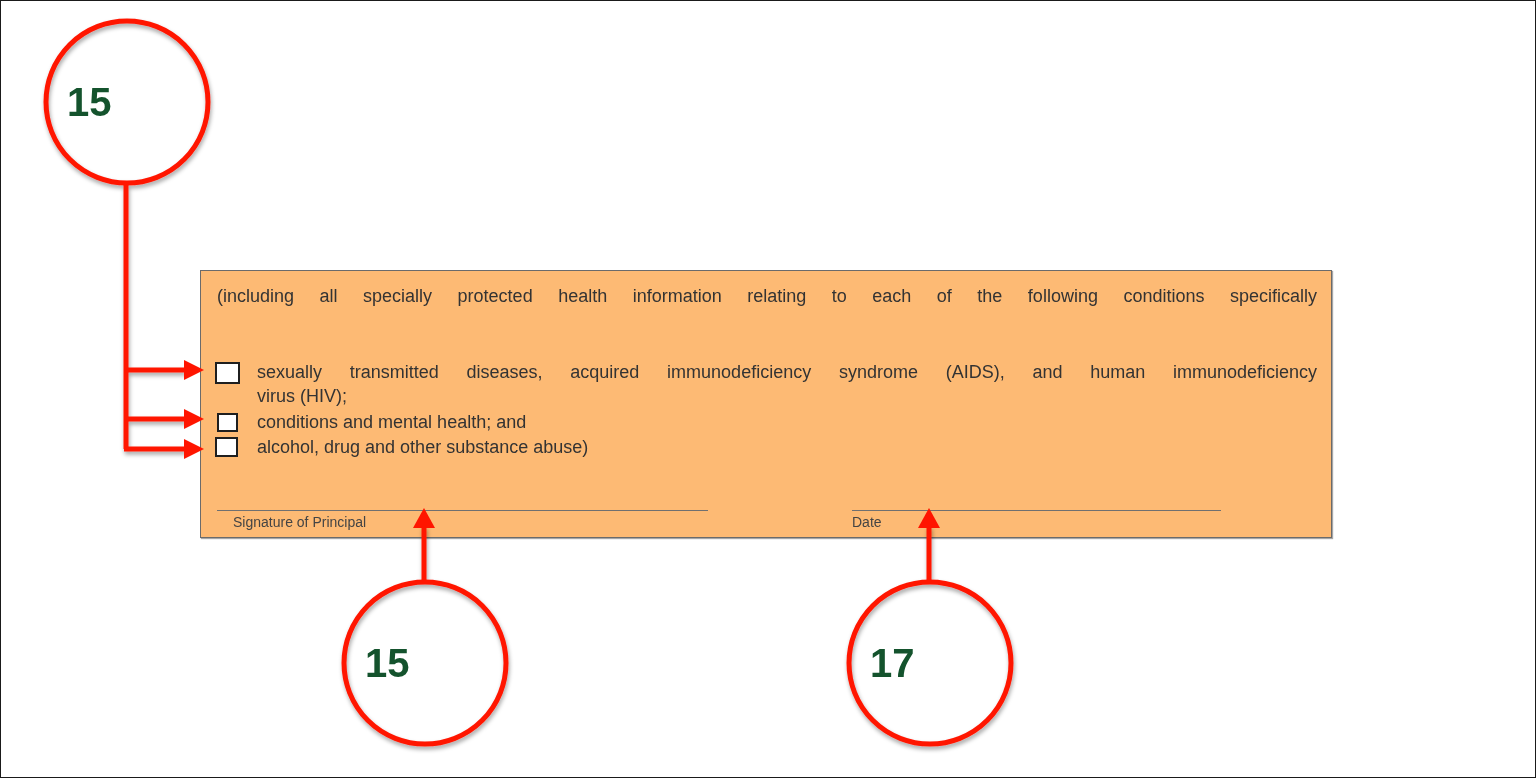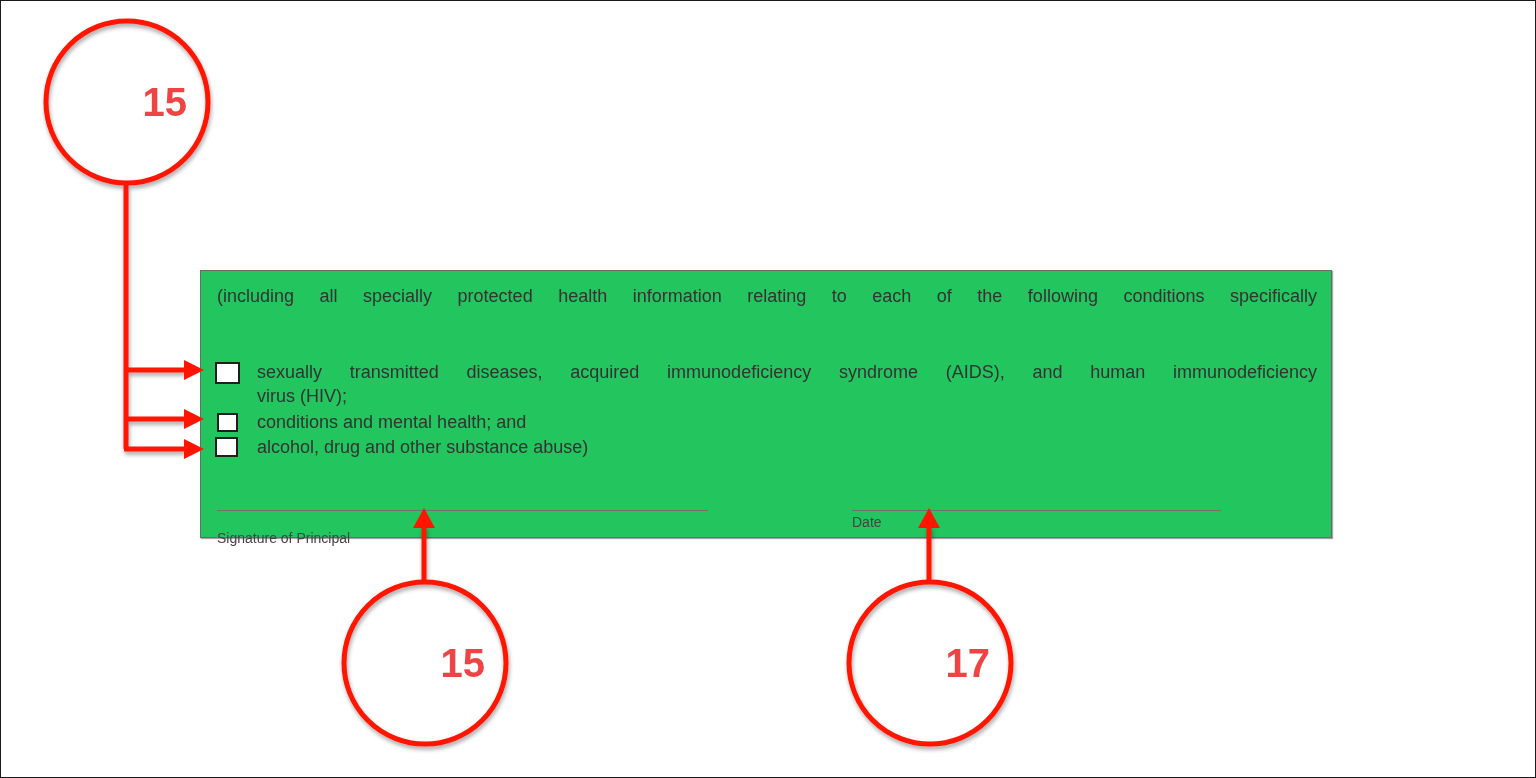--- a/index.html
+++ b/index.html
@@ -9,21 +9,21 @@
     font-family: "Liberation Sans", sans-serif;
   }
   .frame {
     position: absolute; left: 0; top: 0; width: 1534px; height: 776px;
     border: 1px solid #1a1a1a;
   }
   .form-box {
     position: absolute; left: 200px; top: 270px; width: 1130px; height: 266px;
     border: 1px solid #6b6b6b;
     box-shadow: 1px 1px 1px rgba(0,0,0,0.35);
-    background: #22c55e;
+    background: #fdba74;
   }
   .intro {
     position: absolute; left: 16px; top: 13px; width: 1100px;
     font-size: 18px; line-height: 24px; color: #333;
     text-align: justify; text-align-last: left;
   }
   .intro .l1 { display: block; text-align: justify; text-align-last: justify; }
   .intro .l2 { display: block; }
   .cb {
     position: absolute; width: 21px; height: 19px;
@@ -35,22 +35,22 @@
   .cb-label.wide { width: 1060px; }
   .cb-label .l1 { display: block; text-align: justify; text-align-last: justify; }
   .sig-line {
     position: absolute; height: 0; border-top: 1.5px solid #707070;
   }
   .sig-label {
     position: absolute; font-size: 14px; color: #444;
   }
   .callout-svg { position: absolute; left: 0; top: 0; width: 1536px; height: 778px; pointer-events: none; }
   .callout-num {
-    position: absolute; width: 120px; text-align: right;
-    font-size: 40px; font-weight: bold; color: #ef4444;
+    position: absolute; width: 120px; text-align: left;
+    font-size: 40px; font-weight: bold; color: #14532d;
     line-height: 44px;
   }
 </style>
 </head>
 <body>
 
 <div class="frame"></div>
 
 <div class="form-box">
   <div class="intro">
@@ -63,21 +63,21 @@
     <span>virus (HIV);</span>
   </div>
 
   <div class="cb" style="left:16px; top:142px;"></div>
   <div class="cb-label" style="top:139px;">conditions and mental health; and</div>
 
   <div class="cb" style="left:14px; top:166px; width:23px; height:20px;"></div>
   <div class="cb-label" style="top:164px;">alcohol, drug and other substance abuse)</div>
 
   <div class="sig-line" style="left:16px; top:239px; width:491px;"></div>
-  <div class="sig-label" style="left:16px; top:243px;margin-top:16px;">Signature of Principal</div>
+  <div class="sig-label" style="left:32px; top:243px;">Signature of Principal</div>
 
   <div class="sig-line" style="left:651px; top:239px; width:369px;"></div>
   <div class="sig-label" style="left:651px; top:243px;">Date</div>
 </div>
 
 <svg class="callout-svg" viewBox="0 0 1536 778">
   <defs>
     <filter id="sh" x="-20%" y="-20%" width="140%" height="140%">
       <feDropShadow dx="1" dy="3" stdDeviation="2" flood-color="#000" flood-opacity="0.35"></feDropShadow>
     </filter>

